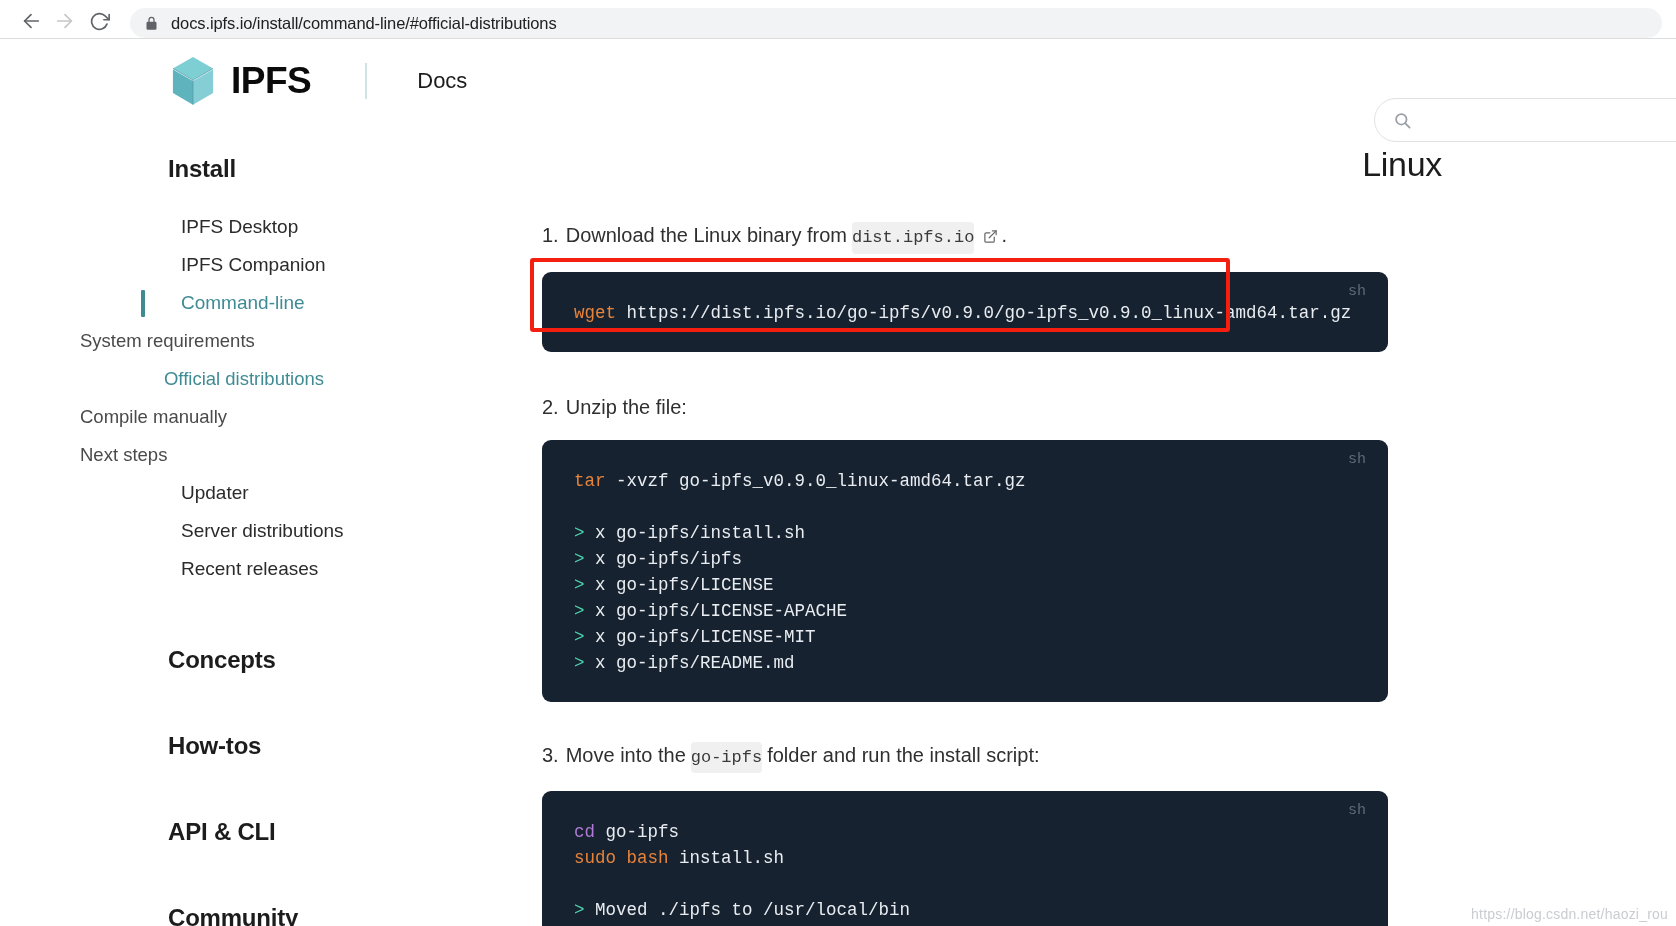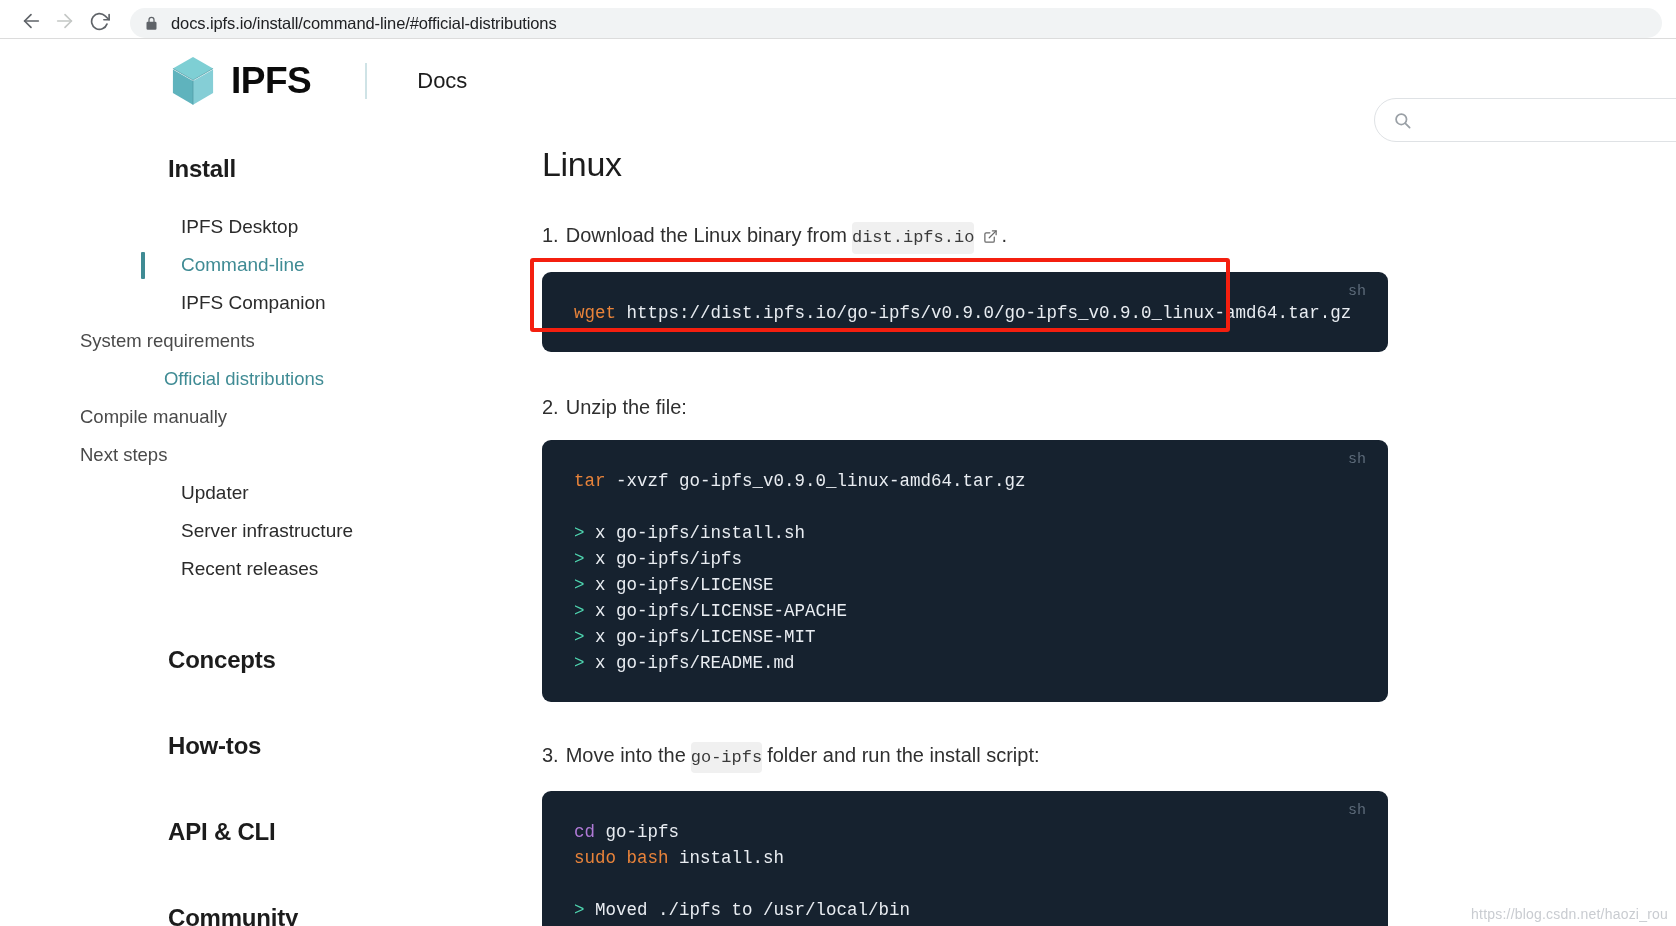--- a/index.html
+++ b/index.html
@@ -164,20 +164,21 @@
     position: relative;
   }
   .content-inner { width: 900px; margin-left: 134px; }
 
   h1.page-title {
     font-size: 34px;
     font-weight: 400;
     color: #1c1c1c;
     margin: 0 0 36px 0;
     letter-spacing: -0.3px;
+    text-align: right;
   }
 
   .step {
     font-size: 20px;
     color: #2f2f2f;
     line-height: 1.5;
     margin: 0 0 18px 0;
     display: flex;
     align-items: baseline;
     flex-wrap: wrap;
@@ -318,44 +319,44 @@
 
 <div class="page-body">
 
   <nav class="sidebar">
 
     <div class="nav-group-title">Install</div>
 
     <div class="nav-item">
       <span>IPFS Desktop</span>
     </div>
+    <div class="nav-item">
+      <span>IPFS Companion</span>
+    </div>
     <div class="nav-item active">
       <span class="active-bar"></span>
       <span>Command-line</span>
     </div>
-    <div class="nav-item">
-      <span>IPFS Companion</span>
-    </div>
     <div class="nav-item level2">
       <span>System requirements</span>
     </div>
     <div class="nav-item level2 active-sub">
       <span>Official distributions</span>
     </div>
     <div class="nav-item level2">
       <span>Compile manually</span>
     </div>
     <div class="nav-item level2">
       <span>Next steps</span>
     </div>
     <div class="nav-item">
       <span>Updater</span>
     </div>
     <div class="nav-item">
-      <span>Server infrastructure</span>
+      <span>Server distributions</span>
     </div>
     <div class="nav-item">
       <span>Recent releases</span>
     </div>
 
     <div class="nav-group-title spaced">Concepts</div>
     <div class="nav-group-title spaced">How-tos</div>
     <div class="nav-group-title spaced">API &amp; CLI</div>
     <div class="nav-group-title spaced">Community</div>
     <div class="nav-group-title spaced">Project</div>

